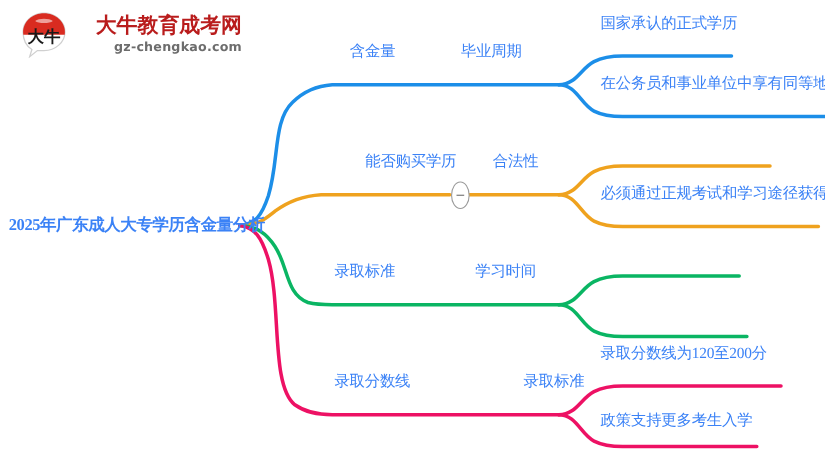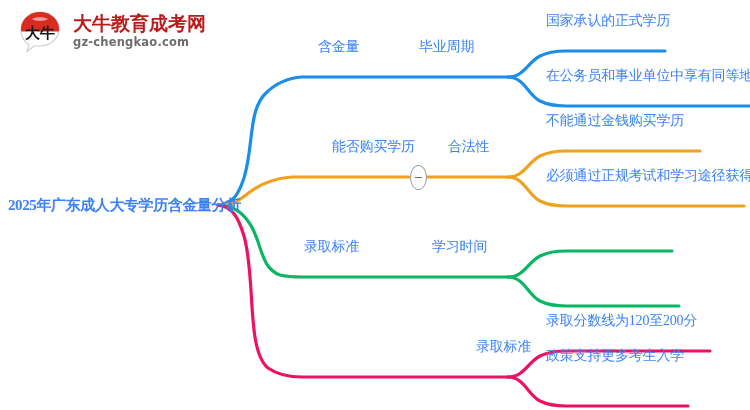--- a/index.html
+++ b/index.html
@@ -27,21 +27,21 @@
     pointer-events: none;
   }
 
   
   .logo-block {
     position: absolute;
     left: 18px;
     top: 9px;
     display: flex;
     align-items: center;
-    gap: 11px;
+    gap: 25px;
   }
   .logo-mark {
     position: relative;
     width: 44px;
     height: 44px;
     flex: 0 0 auto;
   }
   .logo-text-wrap {
     display: flex;
     flex-direction: column;
@@ -55,20 +55,21 @@
     letter-spacing: 0px;
     white-space: nowrap;
   }
   .logo-sub {
     margin-top: 4px;
     font-size: 11.5px;
     font-weight: bold;
     color: #6d6d6d;
     letter-spacing: 0.2px;
     white-space: nowrap;
+    text-align: right;
   }
 
   
   .node {
     position: absolute;
     white-space: nowrap;
     color: #3b82f6;
     font-family: Liberation Serif, serif;
   }
   .root-node {
@@ -154,23 +155,23 @@
   <div class="node lvl1-node" style="left:304px; top:38px;margin-left:14px;">含金量</div>
   <div class="node lvl2-node" style="left:419px; top:38px;">毕业周期</div>
   <div class="node leaf-node" style="left:546px; top:12px;">国家承认的正式学历</div>
   <div class="node leaf-node" style="left:546px; top:67px;">在公务员和事业单位中享有同等地位</div>
 
   <div class="node lvl1-node" style="left:304px; top:138px;margin-left:28px;">能否购买学历</div>
   <div class="collapse-toggle" style="left:410px; top:165px;">
     <span class="minus"></span>
   </div>
   <div class="node lvl2-node" style="left:448px; top:138px;">合法性</div>
-  <div class="node leaf-node" style="left:546px; top:112px;">不能通过金钱购买学历</div>
   <div class="node leaf-node" style="left:546px; top:167px;">必须通过正规考试和学习途径获得</div>
 
   <div class="node lvl1-node" style="left:304px; top:238px;">录取标准</div>
   <div class="node lvl2-node" style="left:432px; top:238px;">学习时间</div>
 
+  <div class="node lvl1-node" style="left:304px; top:338px;">录取分数线</div>
   <div class="node lvl2-node" style="left:434px; top:338px;margin-left:42px;">录取标准</div>
   <div class="node leaf-node" style="left:546px; top:312px;">录取分数线为120至200分</div>
-  <div class="node leaf-node" style="left:546px; top:347px;">政策支持更多考生入学</div>
+  <div class="node leaf-node" style="left:546px; top:373px;">政策支持更多考生入学</div>
 
 </div>
 
 </body></html>

